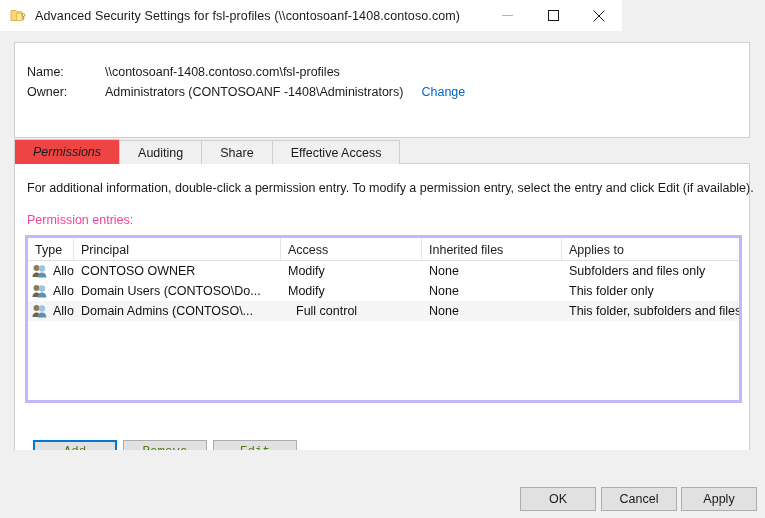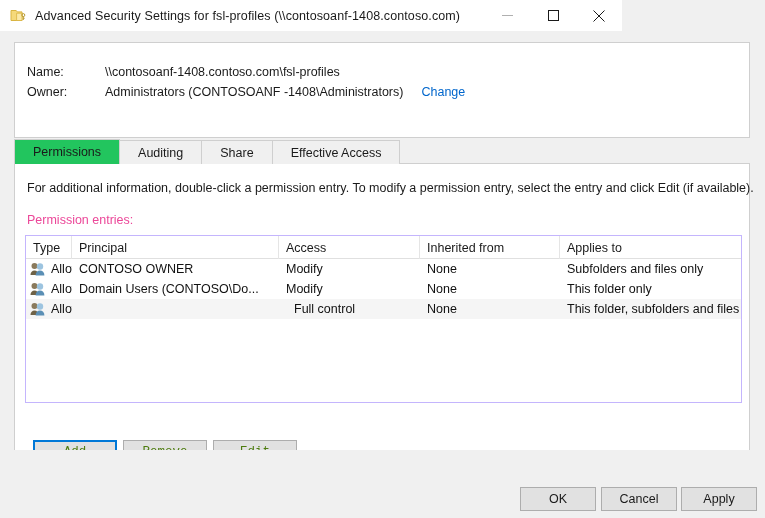--- a/index.html
+++ b/index.html
@@ -84,24 +84,25 @@
     display: flex; align-items: center; justify-content: center;
     border: 1px solid #cfcfcf;
     border-bottom: none;
     background: #f0f0f0;
     font-size: 12.5px;
     color: #1a1a1a;
     margin-right: -1px;
     white-space: nowrap;
   }
   .tab.active {
-    background: #22c55e;
+    background: #ef4444;
     height: 25px;
     position: relative;
     z-index: 4;
+    font-style: italic;
   }
   .tab-inner { padding: 0 4px; }
 
   .tabpanel {
     position: absolute; left: 14px; top: 132px;
     width: 736px; height: 317px;
     background: #ffffff;
     border: 1px solid #cfcfcf;
   }
 
@@ -111,21 +112,21 @@
   }
   .entries-label {
     position: absolute; left: 12px; top: 49px;
     font-size: 12.5px; color: #ec4899;
   }
 
   
   .listview {
     position: absolute; left: 10px; top: 71px;
     width: 717px; height: 168px;
-    border: 1px solid #c4b5fd;
+    border: 3px solid #c4b5fd;
     background: #ffffff;
     overflow: hidden;
   }
   .lv-header {
     position: relative;
     height: 23px;
     background: #ffffff;
     border-bottom: 1px solid #e0e0e0;
   }
   .lv-head-cell {
@@ -271,21 +272,21 @@
   <div class="tabpanel">
 
     <div class="info-text">For additional information, double-click a permission entry. To modify a permission entry, select the entry and click Edit (if available).</div>
     <div class="entries-label">Permission entries:</div>
 
     <div class="listview">
       <div class="lv-header">
         <div class="lv-head-cell" style="left:0;width:46px;">Type</div>
         <div class="lv-head-cell" style="left:46px;width:207px;">Principal</div>
         <div class="lv-head-cell" style="left:253px;width:141px;">Access</div>
-        <div class="lv-head-cell" style="left:394px;width:140px;">Inherited from</div>
+        <div class="lv-head-cell" style="left:394px;width:140px;">Inherited files</div>
         <div class="lv-head-cell" style="left:534px;width:181px;border-right:none;">Applies to</div>
       </div>
 
       <div class="lv-rows">
 
         <div class="lv-row">
           <span class="group-icon">
             <svg width="16" height="14" viewBox="0 0 16 14">
               <circle cx="4.5" cy="4" r="3" fill="#8a7a5c"></circle>
               <path d="M0.5 13c0-3 1.8-4.6 4-4.6S8.5 10 8.5 13z" fill="#6f6246"></path>
@@ -319,20 +320,21 @@
         <div class="lv-row selected">
           <span class="group-icon">
             <svg width="16" height="14" viewBox="0 0 16 14">
               <circle cx="4.5" cy="4" r="3" fill="#8a7a5c"></circle>
               <path d="M0.5 13c0-3 1.8-4.6 4-4.6S8.5 10 8.5 13z" fill="#6f6246"></path>
               <circle cx="10" cy="4.5" r="3.2" fill="#9dc4e0"></circle>
               <path d="M5.6 13.5c0-3.2 2-5 4.4-5s4.4 1.8 4.4 5z" fill="#5b8fb5"></path>
             </svg>
           </span>
           <div class="lv-cell type" style="left:0;width:46px;">Allow</div>
+          <div class="lv-cell" style="left:46px;width:207px;">Domain Admins (CONTOSO\...</div>
           <div class="lv-cell" style="left:261px;width:141px;">Full control</div>
           <div class="lv-cell" style="left:394px;width:140px;">None</div>
           <div class="lv-cell" style="left:534px;width:181px;">This folder, subfolders and files</div>
         </div>
 
       </div>
     </div>
 
     <button class="btn btn-add focused">Add</button>
     <button class="btn btn-remove">Remove</button>

